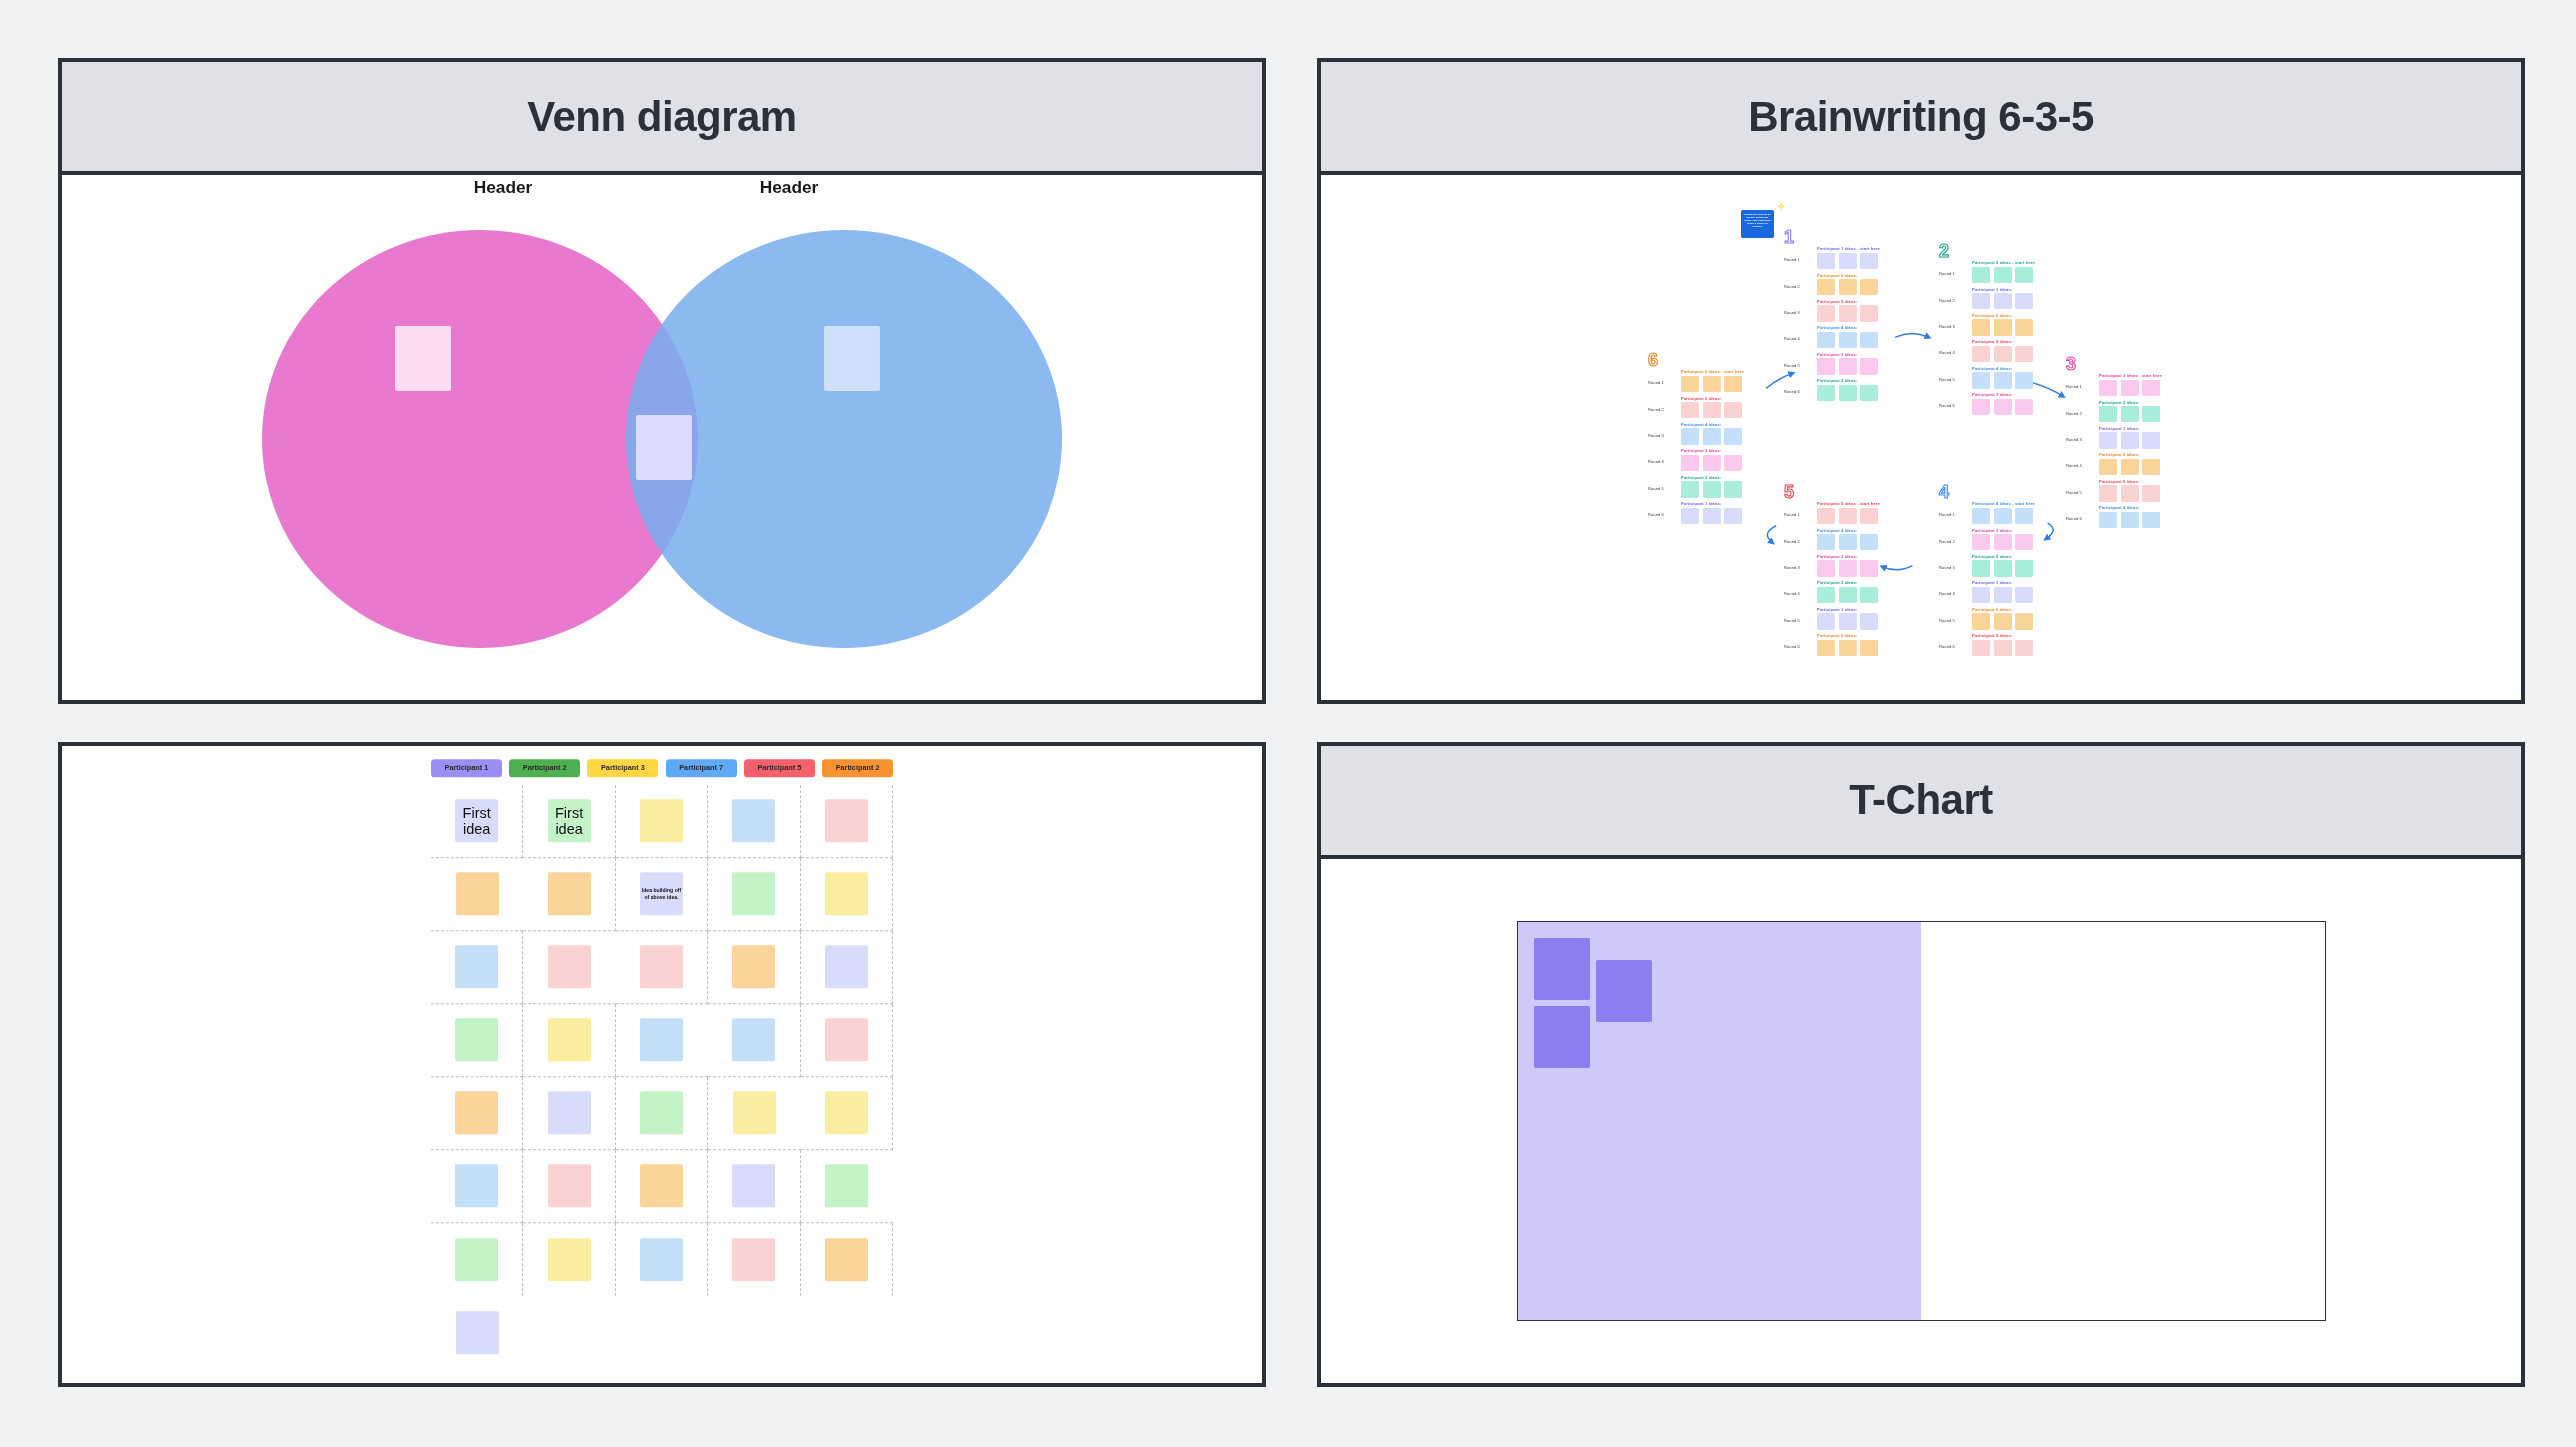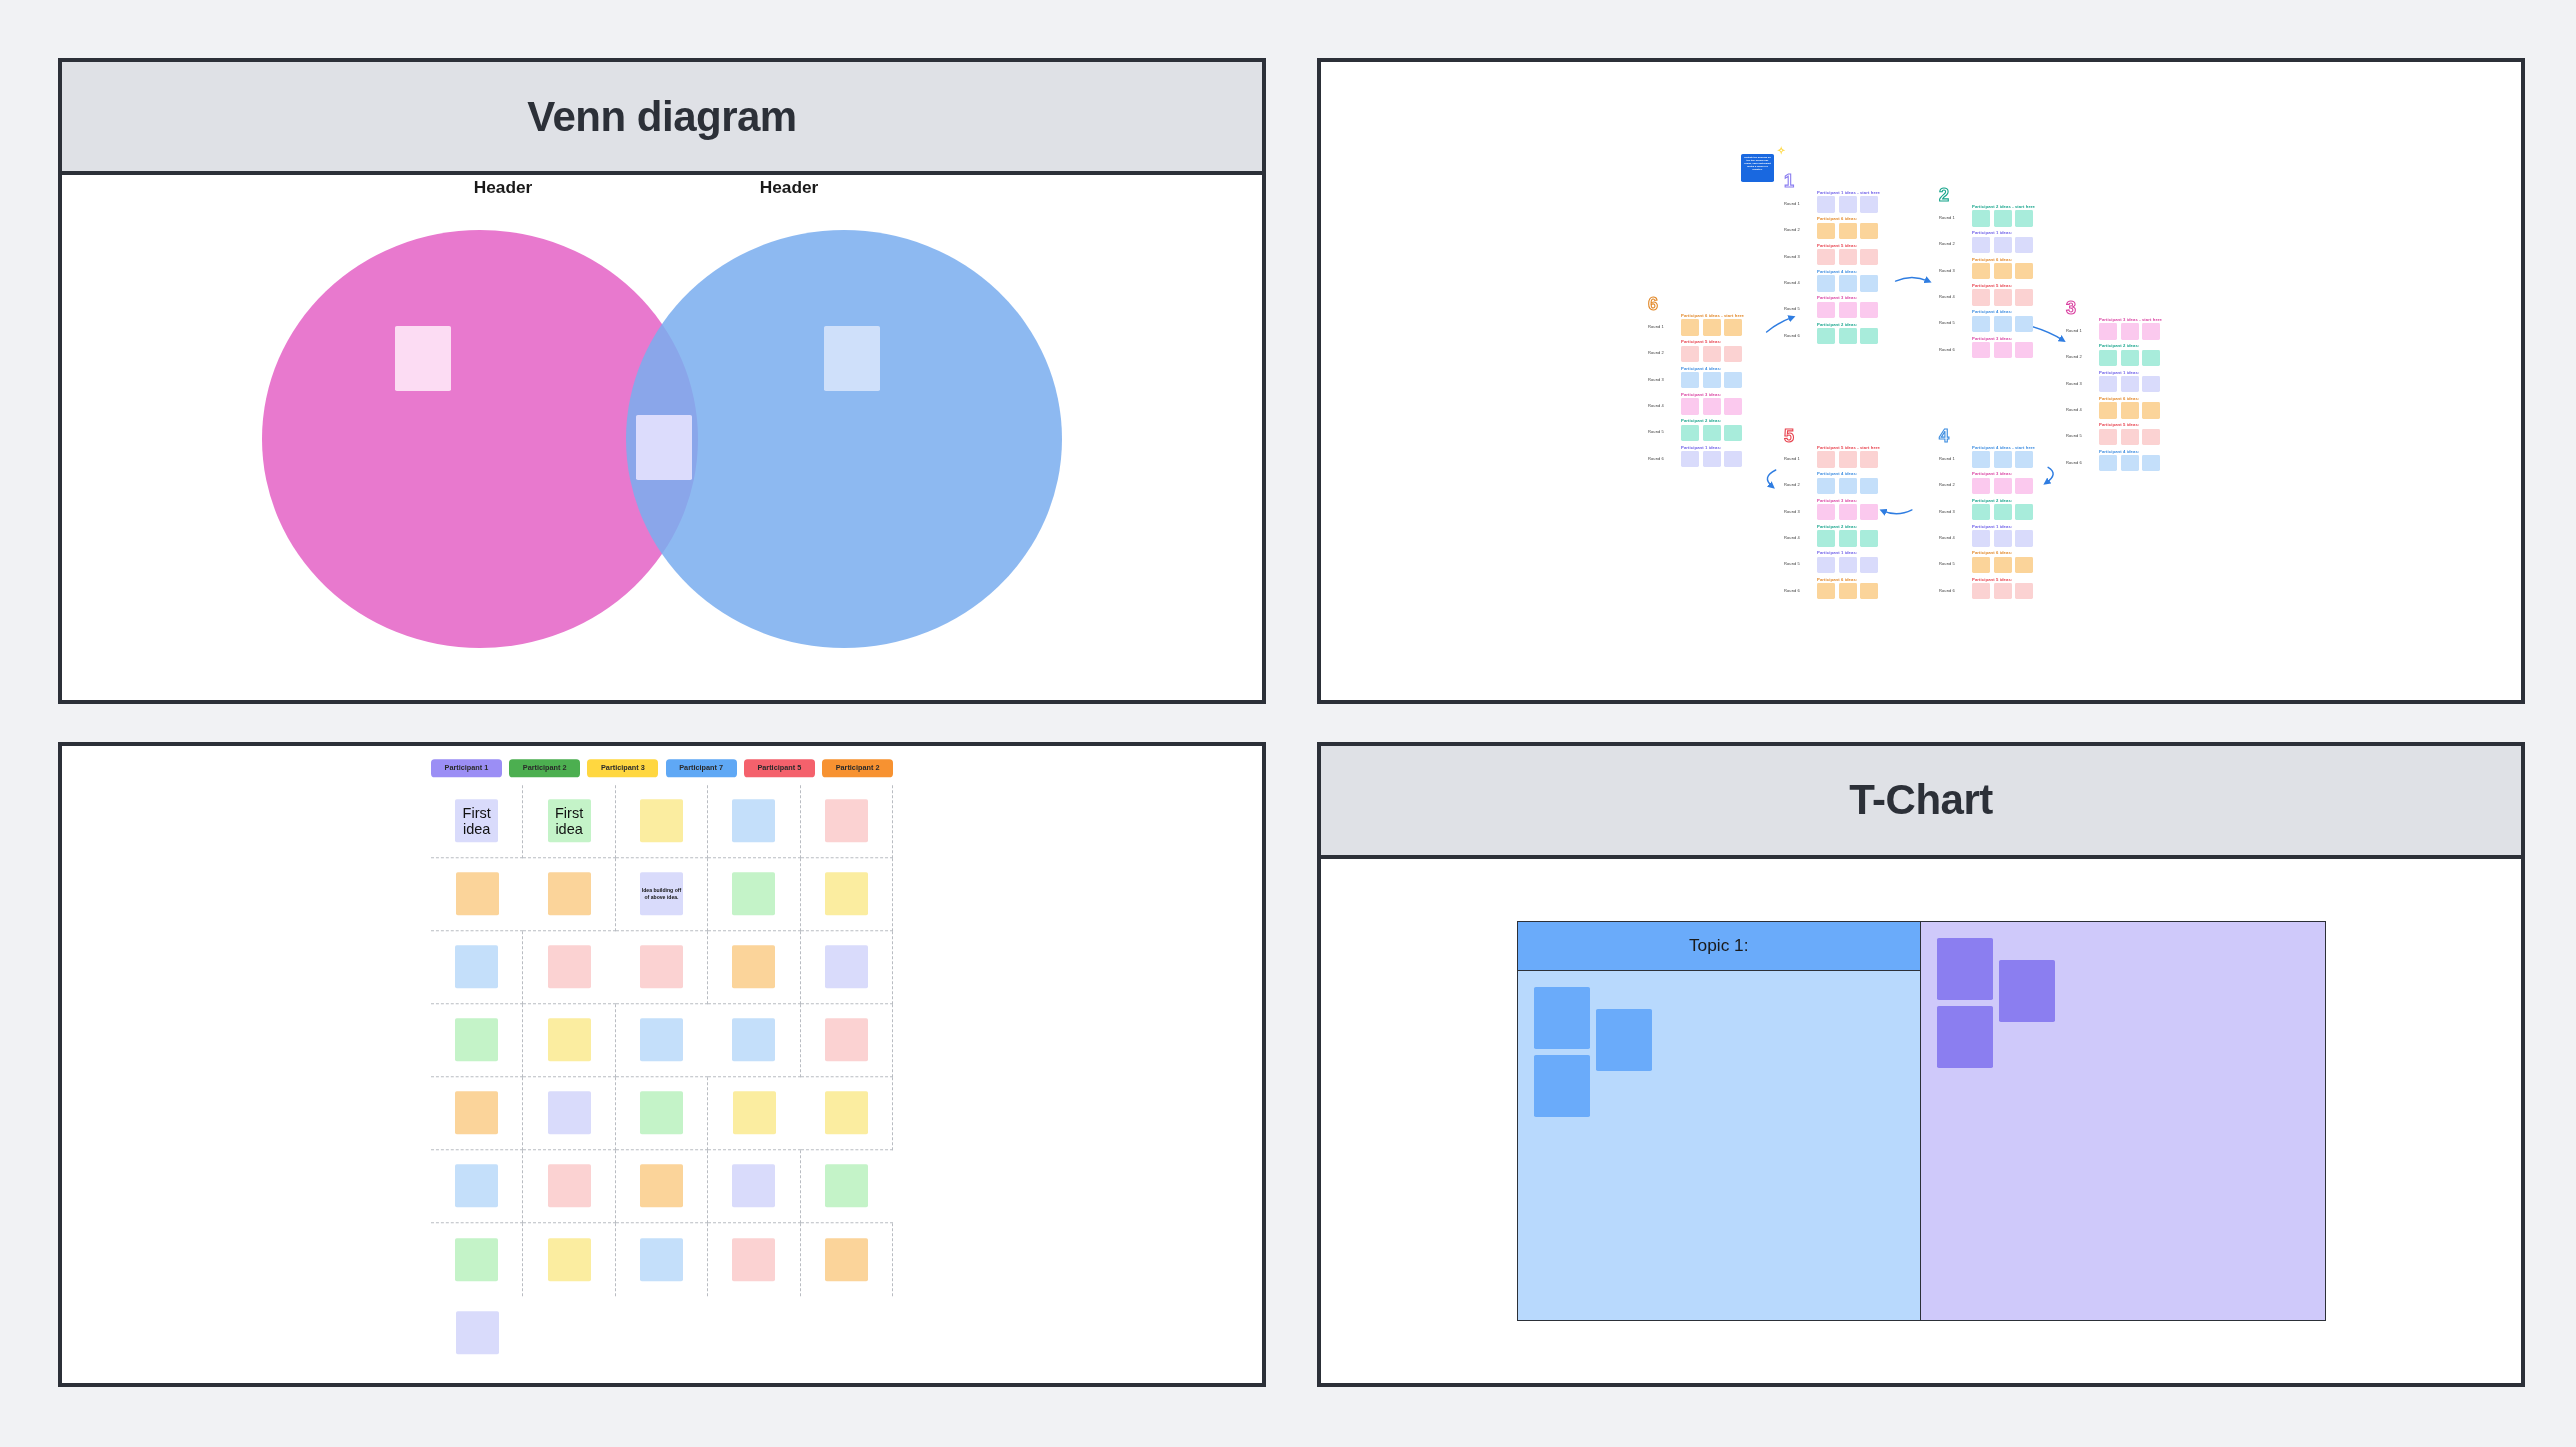--- a/index.html
+++ b/index.html
@@ -268,20 +268,23 @@
           <div class="ellipse right" style="background: rgb(122, 173, 239);"></div>
           <div class="venn-note n1" style="background: rgb(252, 220, 243);"></div>
           <div class="venn-note n3" style="background: rgb(220, 220, 252);"></div>
           <div class="venn-note n2" style="background: rgb(207, 224, 250);"></div>
         </div>
       </div>
     </div>
   </section>
 
   <section class="card">
+    <div class="card-header">
+      <h2 class="card-title">Brainwriting 6-3-5</h2>
+    </div>
     <div class="card-body">
       <div class="bw635">
         <div class="bw635-inner" id="bw635-inner">
           <div class="instr-note" id="bw635-instr" style="left: 102px; top: 0px; background: rgb(25, 104, 224);">Restate the problem on the top. During one round, each participant writes 3 ideas in 5 minutes.</div>
           <div class="spark" style="left:138px; top:-9px;">✧</div>
           <svg class="arrow-svg" style="left:0;top:0;width:564px;height:454px;" viewBox="0 0 620 500" width="564" height="454">
             <g stroke="#2f7de1" stroke-width="1.6" fill="none" stroke-linecap="round">
               <path d="M282,140 Q300,132 318,140" marker-end="url(#ah)"></path>
               <path d="M432,190 Q452,196 466,205" marker-end="url(#ah)"></path>
               <path d="M450,345 Q462,352 448,362" marker-end="url(#ah)"></path>
@@ -793,28 +796,20 @@
     </div>
   </section>
 
   <section class="card">
     <div class="card-header">
       <h2 class="card-title">T-Chart</h2>
     </div>
     <div class="card-body">
       <div class="tchart-wrap">
         <div class="tchart" id="tchart">
-            <div class="t-col left">
-              <div class="t-head" style="background: rgb(106, 171, 250);">Topic 1:</div>
-              <div class="t-body" style="background: rgb(184, 217, 253);">
-                <div class="t-note" style="left: 16.4px; top: 16.4px; width: 56px; height: 62px; background: rgb(106, 171, 250);"></div>
-                <div class="t-note" style="left: 78px; top: 38px; width: 56px; height: 62px; background: rgb(106, 171, 250);"></div>
-                <div class="t-note" style="left: 16.4px; top: 84px; width: 56px; height: 62px; background: rgb(106, 171, 250);"></div>
-              </div>
-            </div>
             <div class="t-col right">
               <div class="t-body" style="background: rgb(207, 201, 250);">
                 <div class="t-note" style="left: 16.4px; top: 16.4px; width: 56px; height: 62px; background: rgb(139, 126, 240);"></div>
                 <div class="t-note" style="left: 78px; top: 38px; width: 56px; height: 62px; background: rgb(139, 126, 240);"></div>
                 <div class="t-note" style="left: 16.4px; top: 84px; width: 56px; height: 62px; background: rgb(139, 126, 240);"></div>
               </div>
             </div>
           </div>
       </div>
     </div>

